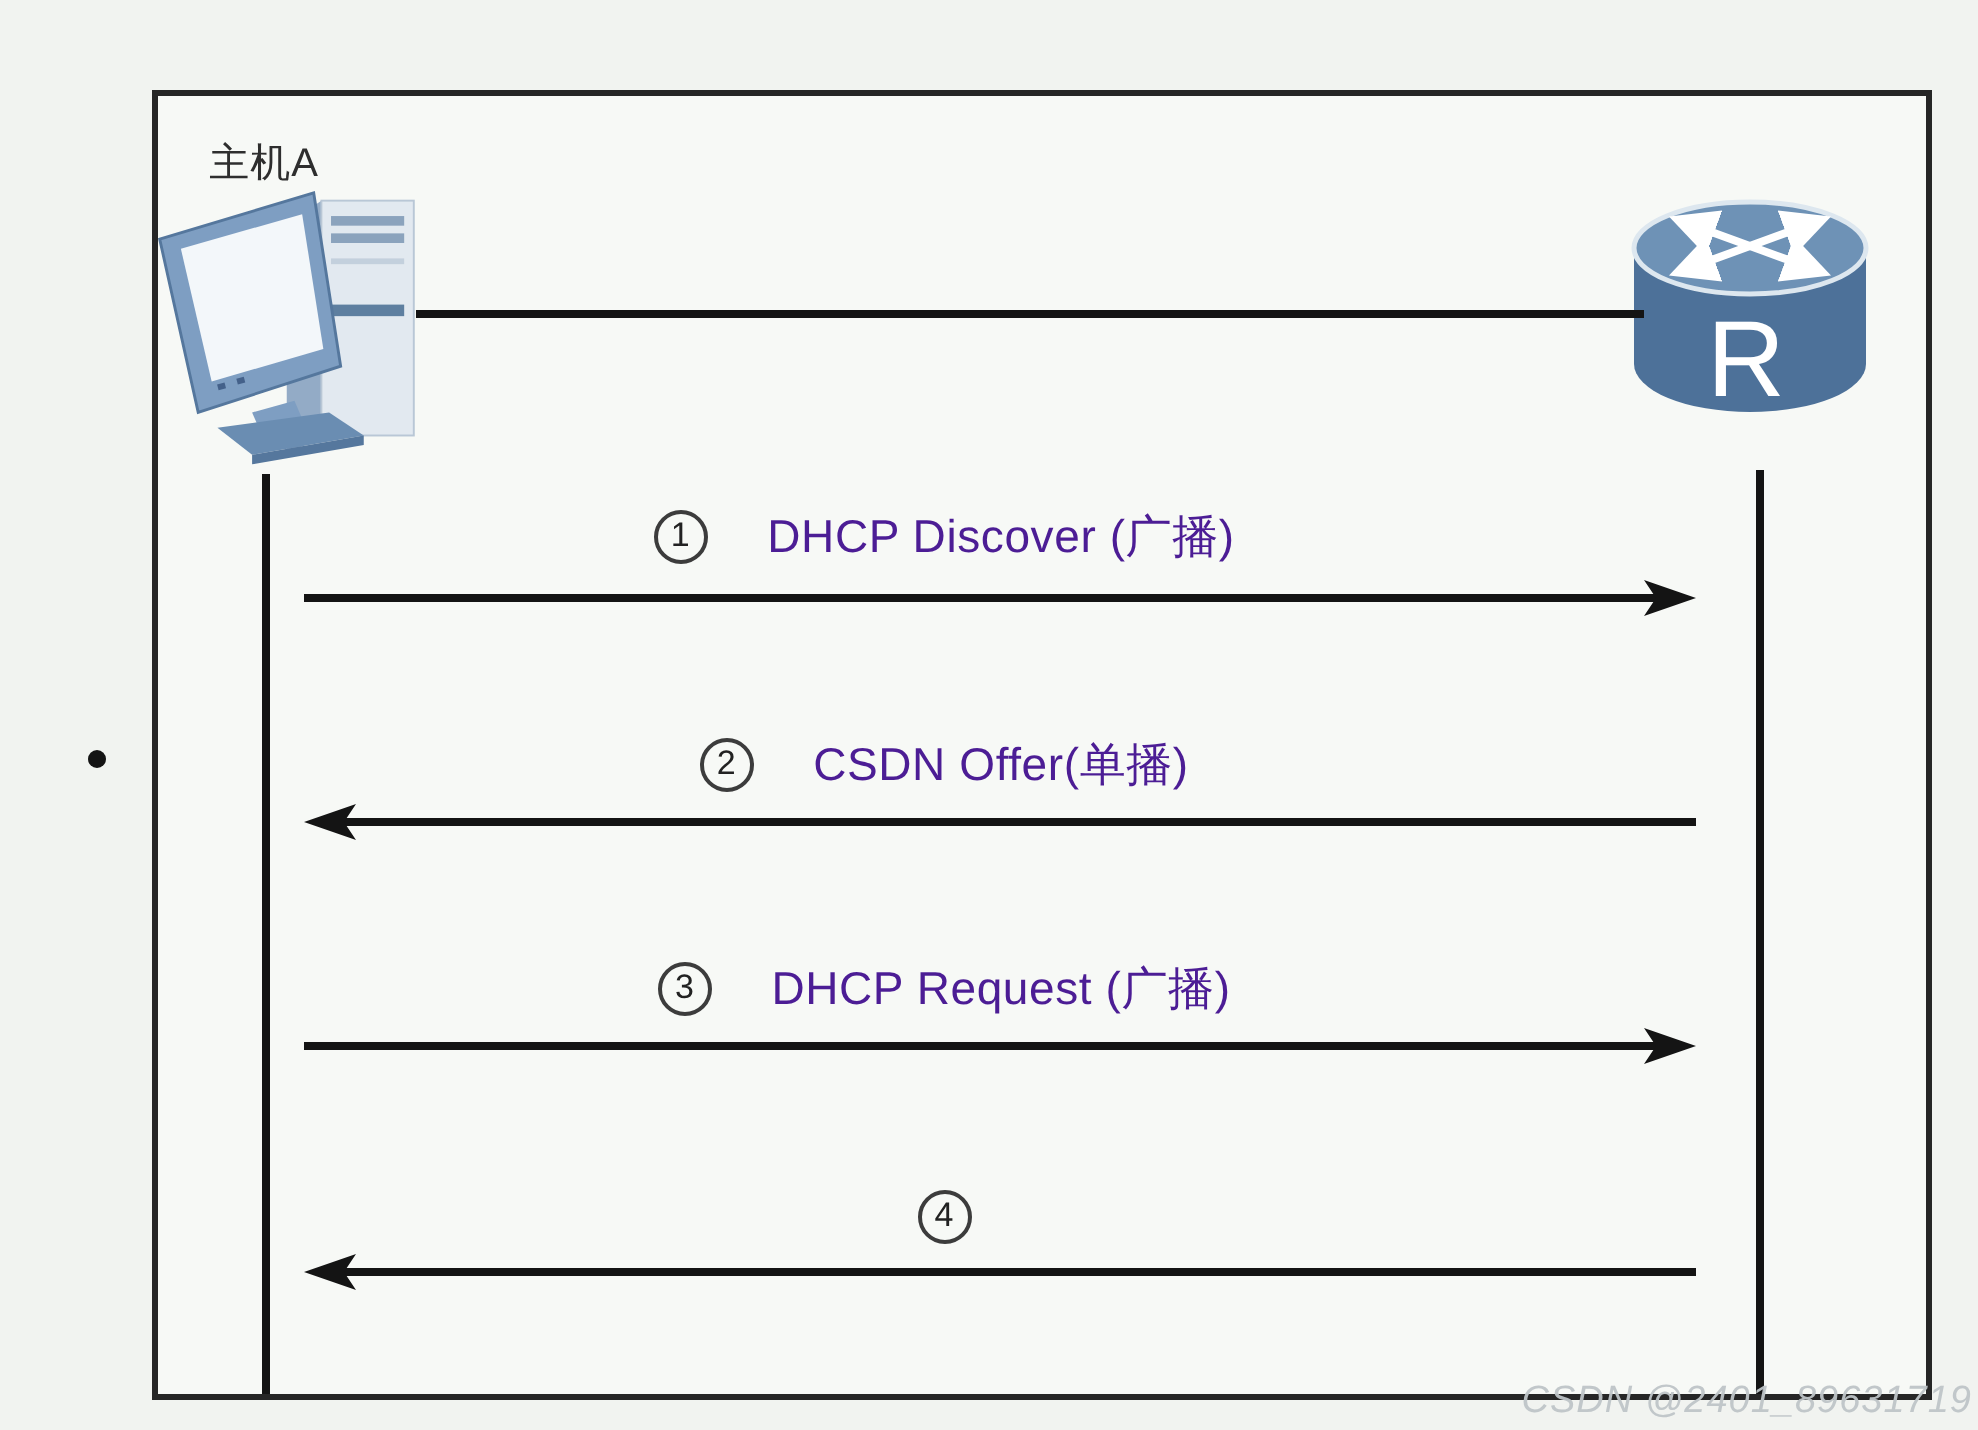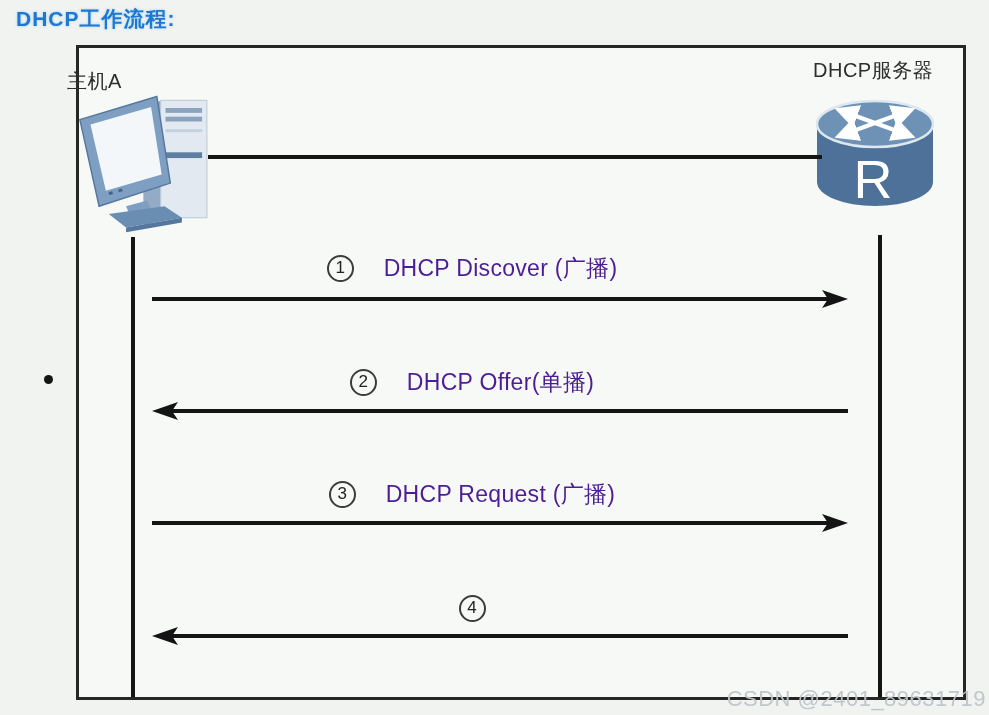--- a/index.html
+++ b/index.html
@@ -12,21 +12,21 @@
     position:absolute;left:16px;top:5px;
     font-size:21px;font-weight:bold;color:#1d78d3;
     text-shadow:0 0 3px rgba(120,190,240,.65);
     letter-spacing:1px;
   }
   .frame{
     position:absolute;left:76px;top:45px;width:884px;height:649px;
     border:3px solid #262626;background:#f7f9f6;
   }
   .node-label{
-    position:absolute;color:#2e2e2e;font-size:20px;
+    position:absolute;color:#2e2e2e;font-size:20px;text-align:center;
     letter-spacing:0.5px;
   }
   .host-label{left:67px;top:68px;width:130px;}
   .server-label{left:813px;top:57px;width:148px;}
   .device{position:absolute;}
   .computer-svg{left:76px;top:86px;}
   .router-svg{left:810px;top:94px;}
   .connector{
     position:absolute;left:208px;top:155px;width:614px;height:4px;
     background:#141414;
@@ -53,30 +53,29 @@
     font-size:17px;color:#222;flex:0 0 auto;box-sizing:border-box;
   }
   .msg-text{font-size:23px;color:#4c1d95;white-space:nowrap;letter-spacing:0.3px;}
   .arrow{position:absolute;left:152px;width:696px;height:22px;}
   .arrow-1{top:288px;}
   .arrow-2{top:400px;}
   .arrow-3{top:512px;}
   .arrow-4{top:625px;}
   .watermark{
     position:absolute;right:3px;bottom:3px;
-    font-size:22px;color:rgba(190,196,199,0.95);
-    letter-spacing:0.5px;z-index:5;
+    font-size:19px;color:rgba(190,196,199,0.95);
+    letter-spacing:0.5px;z-index:5;font-style:italic;
   }
 </style>
 </head>
 <body>
 
 <div id="stage">
 
-  <div class="page-title">DHCP工作流程:</div>
 
   <div class="frame"></div>
 
   <div class="node-label host-label">主机A</div>
   <svg class="device computer-svg" width="154" height="148" viewBox="0 0 160 152">
 
     <polygon points="70,26 88,14 88,136 70,146" fill="#93abc6"></polygon>
     <rect x="88" y="14" width="48" height="122" fill="#e2e9f0" stroke="#b9c7d6" stroke-width="1"></rect>
     <rect x="93" y="22" width="38" height="5" fill="#8ba3bd"></rect>
     <rect x="93" y="31" width="38" height="5" fill="#8ba3bd"></rect>
@@ -86,21 +85,20 @@
     <polygon points="4,34 84,10 98,100 24,124" fill="#7e9ec2" stroke="#55779d" stroke-width="1.5"></polygon>
     <polygon points="15,39 78,21 89,91 31,108" fill="#f3f7fa"></polygon>
     <rect x="34" y="109" width="4" height="3" fill="#44618a" transform="rotate(-15 36 110)"></rect>
     <rect x="44" y="106" width="4" height="3" fill="#44618a" transform="rotate(-15 46 107)"></rect>
 
     <polygon points="52,124 74,118 80,132 58,138" fill="#7e9ec2"></polygon>
     <polygon points="34,132 92,124 110,136 52,146" fill="#6a8db2"></polygon>
     <polygon points="52,146 110,136 110,141 52,151" fill="#55779d"></polygon>
   </svg>
 
-  <div class="node-label server-label">DHCP服务器</div>
   <svg class="device router-svg" width="130" height="120" viewBox="0 0 130 120">
     <defs>
       <marker id="ah-end" markerWidth="6" markerHeight="6" refX="4" refY="3" orient="auto">
         <path d="M0,0 L6,3 L0,6 Z" fill="#ffffff"></path>
       </marker>
       <marker id="ah-start" markerWidth="6" markerHeight="6" refX="4" refY="3" orient="auto-start-reverse">
         <path d="M0,0 L6,3 L0,6 Z" fill="#ffffff"></path>
       </marker>
     </defs>
     <path d="M7,30 L7,88 A58,24 0 0 0 123,88 L123,30 Z" fill="#4d7199"></path>
@@ -123,21 +121,21 @@
     <span class="step-badge">1</span>
     <span class="msg-text">DHCP Discover (广播)</span>
   </div>
   <svg class="arrow arrow-1" width="696" height="22" viewBox="0 0 696 22">
     <line x1="0" y1="11" x2="678" y2="11" stroke="#141414" stroke-width="4"></line>
     <polygon points="670,2 696,11 670,20 676,11" fill="#141414"></polygon>
   </svg>
 
   <div class="msg-label msg-label-2">
     <span class="step-badge">2</span>
-    <span class="msg-text">DHCP Offer(单播)</span>
+    <span class="msg-text">CSDN Offer(单播)</span>
   </div>
   <svg class="arrow arrow-2" width="696" height="22" viewBox="0 0 696 22">
     <line x1="18" y1="11" x2="696" y2="11" stroke="#141414" stroke-width="4"></line>
     <polygon points="26,2 0,11 26,20 20,11" fill="#141414"></polygon>
   </svg>
 
   <div class="msg-label msg-label-3">
     <span class="step-badge">3</span>
     <span class="msg-text">DHCP Request (广播)</span>
   </div>

